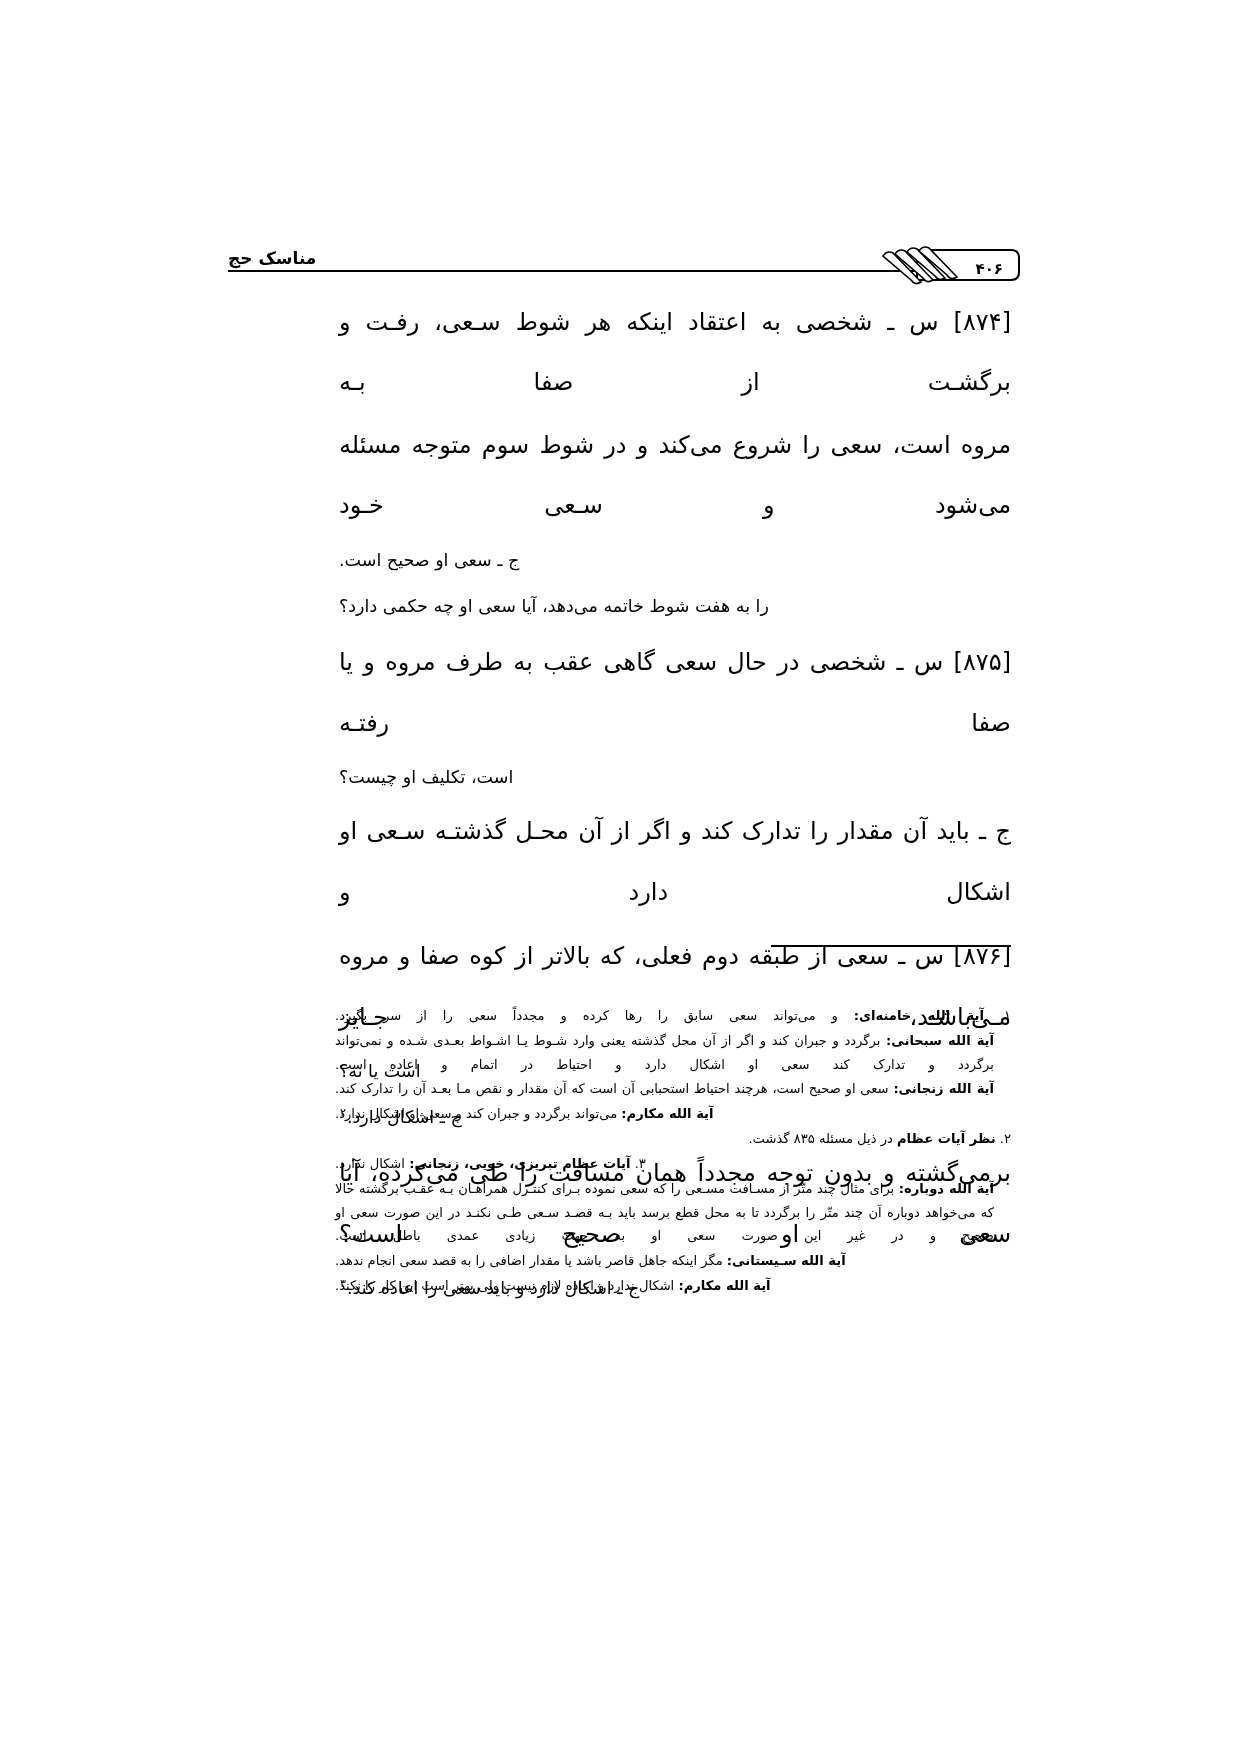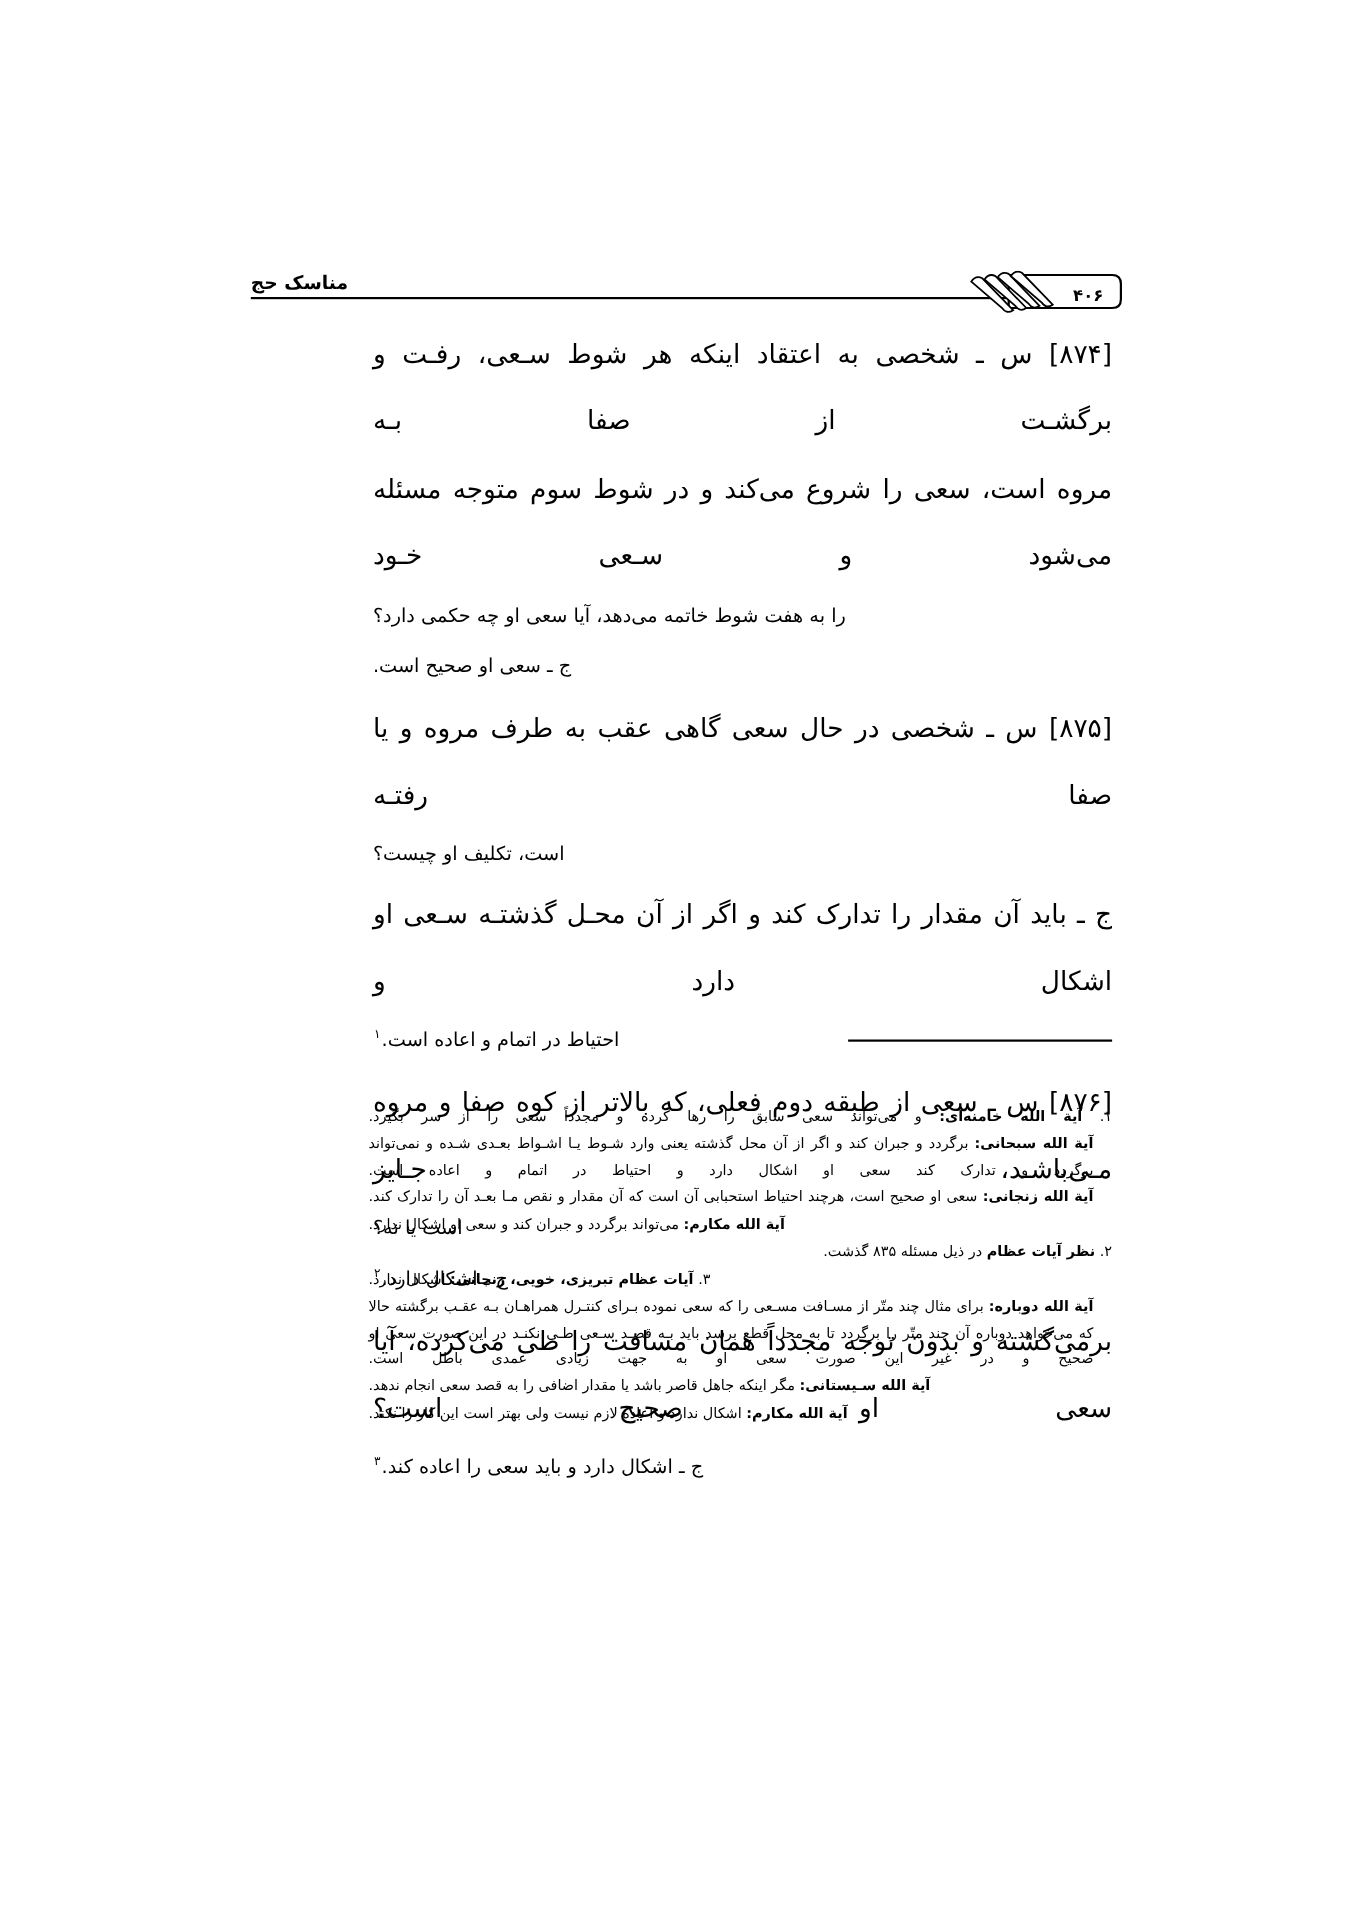--- a/index.html
+++ b/index.html
@@ -155,29 +155,28 @@
       </svg>
       <div class="folio-num">۴۰۶</div>
     </div>
   </div>
 
   <div class="body-col">
 
     <div class="qa-block">
       <p class="q">[۸۷۴] س ـ شخصی به اعتقاد اینکه هر شوط سـعی، رفـت و برگشـت از صفا بـه</p>
       <p class="q">مروه است، سعی را شروع می‌کند و در شوط سوم متوجه مسئله می‌شود و سـعی خـود</p>
+      <p class="a">ج ـ سعی او صحیح است.</p>
       <p class="a">را به هفت شوط خاتمه می‌دهد، آیا سعی او چه حکمی دارد؟</p>
-      <p class="a">ج ـ سعی او صحیح است.</p>
     </div>
 
     <div class="qa-block">
       <p class="q">[۸۷۵] س  ـ شخصی در حال سعی گاهی عقب به طرف مروه و یا صفا رفتـه</p>
       <p class="a">است، تکلیف او چیست؟</p>
       <p class="q">ج ـ باید آن مقدار را تدارک کند و اگر از آن محـل گذشتـه سـعی او اشکال دارد و</p>
-      <p class="a"><span>احتیاط در اتمام و اعاده است.</span><sup class="fn">۱</sup></p>
     </div>
 
     <div class="qa-block">
       <p class="q">[۸۷۶] س ـ سعی از طبقه دوم فعلی، که بالاتر از کوه صفا و مروه مـی‌باشـد، جـایز</p>
       <p class="a">است یا نه؟</p>
       <p class="a"><span>ج ـ اشکال دارد.</span><sup class="fn">۲</sup></p>
     </div>
 
     <div class="qa-block">
       <p class="q">برمی‌گشته و بدون توجه مجدداً همان مسافت را طی می‌کرده، آیا سعی او صحیح است؟</p>

